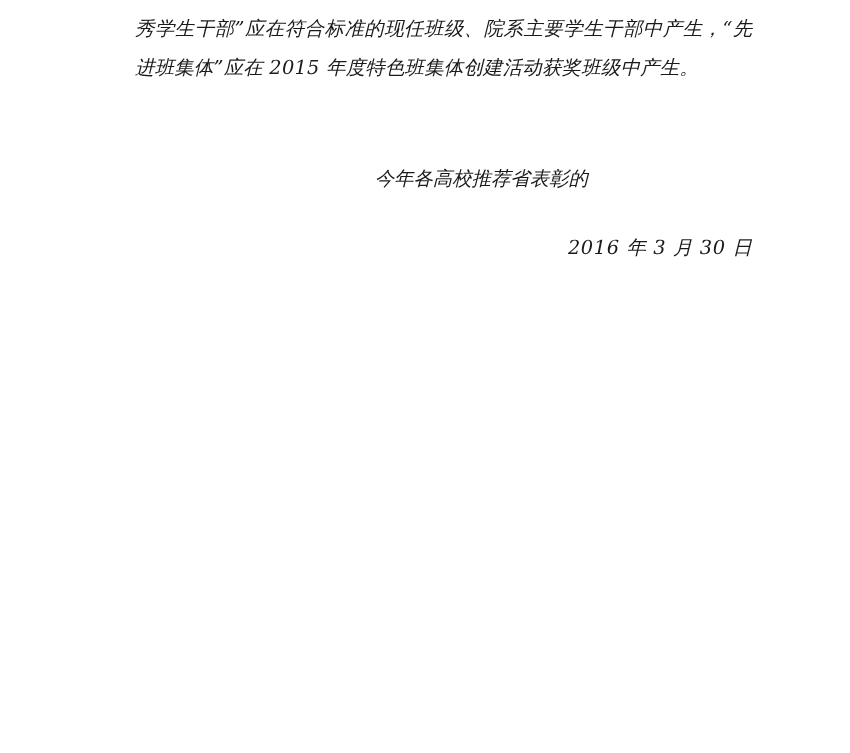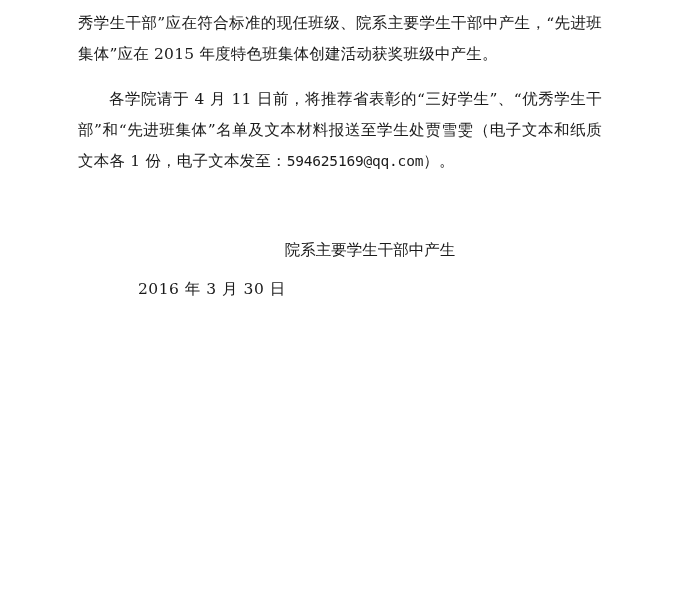--- a/index.html
+++ b/index.html
@@ -12,21 +12,22 @@
     background: #ffffff;
     font-family: "DejaVu Serif", "Liberation Serif", serif;
     color: #1a1a1a;
     overflow: hidden;
   }
   .page {
     position: relative;
     width: 680px;
     height: 454px;
     box-sizing: border-box;
-    padding: 8px 78px 0 78px;
+    padding: 8px 78px 0 108px;
+    font-style: italic;
   }
   .para {
     font-size: 15.5px;
     line-height: 31px;
     text-align: justify;
     text-justify: inter-ideograph;
     margin: 0;
     letter-spacing: 0.2px;
   }
   .indent {
@@ -77,37 +78,36 @@
   }
 
   .signature {
     margin-top: 58px;
     font-size: 15.5px;
     line-height: 31px;
     text-align: center;
     padding-left: 60px;
   }
   .date-line {
-    margin-top: 8px;
+    margin-top: 24px;
     font-size: 15.5px;
     line-height: 31px;
-    text-align: left;
+    text-align: right;
     padding-left: 60px;
     letter-spacing: 0.5px;
   }
 </style>
 </head>
 <body>
 
 <div class="page">
 
   <p class="para">秀学生干部”应在符合标准的现任班级、院系主要学生干部中产生，“先进班集体”应在 2015 年度特色班集体创建活动获奖班级中产生。</p>
 
 
 
-  <p class="para indent gap-md"><span>各学院请于 4 月 11 日前，将推荐省表彰的“三好学生”、“优秀学生干部”和“先进班集体”名单及文本材料报送至学生处贾雪雯（电子文本和纸质文本各 1 份，电子文本发至：</span><span class="mono-mail">594625169@qq.com</span><span>）。</span></p>
 
 
-  <div class="signature">院系主要学生干部中产生</div>
+  <div class="signature">今年各高校推荐省表彰的</div>
 
   <div class="date-line">2016 年 3 月 30 日</div>
 
 </div>
 
 </body></html>

